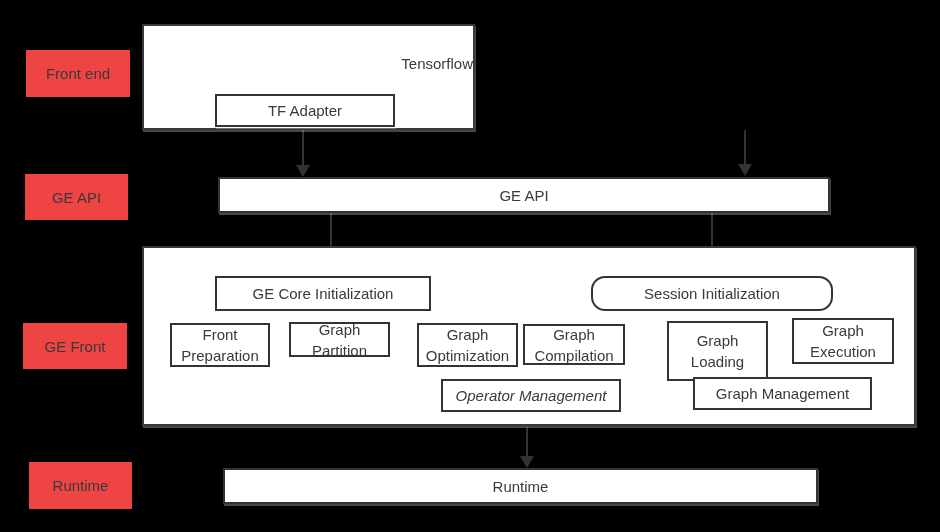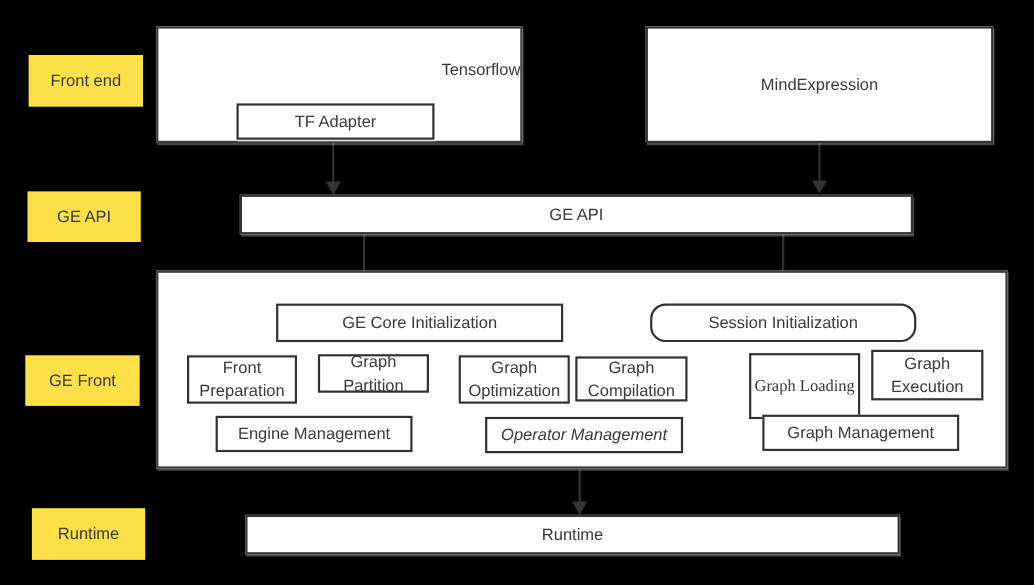--- a/index.html
+++ b/index.html
@@ -25,21 +25,21 @@
     align-items: center;
     justify-content: center;
     text-align: center;
     font-size: 15px;
     line-height: 1.4;
     box-shadow: 1px 2px 0 rgba(255,255,255,0.28);
   }
   .side-label {
     position: absolute;
     box-sizing: border-box;
-    background: #fde047;
+    background: #ef4444;
     border: none;
     display: flex;
     align-items: center;
     justify-content: center;
     font-size: 15px;
     color: #3a3a3a;
   }
   .container-box {
     position: absolute;
     box-sizing: border-box;
@@ -93,36 +93,34 @@
   <div class="side-label" style="left:26px; top:50px; width:104px; height:47px;">Front end</div>
   <div class="side-label" style="left:25px; top:174px; width:103px; height:46px;">GE API</div>
   <div class="side-label" style="left:23px; top:323px; width:104px; height:46px;">GE Front</div>
   <div class="side-label" style="left:29px; top:462px; width:103px; height:47px;">Runtime</div>
 
   <div class="container-box" style="left:142px; top:24px; width:333px; height:106px;">
     <span class="tf-title">Tensorflow</span>
     <div class="box" style="left:71px; top:56px; width:180px; height:33px;margin-top:12px;">TF Adapter</div>
   </div>
 
-  <div class="box" style="left:587px; top:24px; width:316px; height:106px;">MindExpression</div>
 
   <div class="box" style="left:218px; top:177px; width:612px; height:36px;">GE API</div>
 
   <div class="container-box" style="left:142px; top:246px; width:774px; height:180px;">
 
-    <div class="box" style="left:71px; top:28px; width:261px; height:35px;margin-left:36px;">GE Core Initialization</div>
+    <div class="box" style="left:71px; top:28px; width:216px; height:35px;">GE Core Initialization</div>
     <div class="box" style="left:447px; top:28px; width:242px; height:35px;border-radius:14px;">Session Initialization</div>
 
     <div class="box" style="left:26px; top:75px; width:100px; height:44px;">Front Preparation</div>
     <div class="box" style="left:145px; top:74px; width:101px; height:35px;">Graph Partition</div>
     <div class="box" style="left:273px; top:75px; width:101px; height:44px;">Graph Optimization</div>
     <div class="box" style="left:379px; top:76px; width:102px; height:41px;">Graph Compilation</div>
-    <div class="box" style="left:537px; top:73px; width:101px; height:60px;font-family:Liberation Serif, serif;">Graph Loading</div>
+    <div class="box" style="left:523px; top:73px; width:101px; height:60px;">Graph Loading</div>
     <div class="box" style="left:648px; top:70px; width:102px; height:46px;">Graph Execution</div>
 
-    <div class="box" style="left:52px; top:130px; width:179px; height:33px;">Engine Management</div>
     <div class="box" style="left:297px; top:131px; width:180px; height:33px;font-style:italic;">Operator Management</div>
     <div class="box" style="left:549px; top:129px; width:179px; height:33px;">Graph Management</div>
   </div>
 
   <div class="box" style="left:223px; top:468px; width:595px; height:36px;">Runtime</div>
 
 </div>
 
 </body></html>

